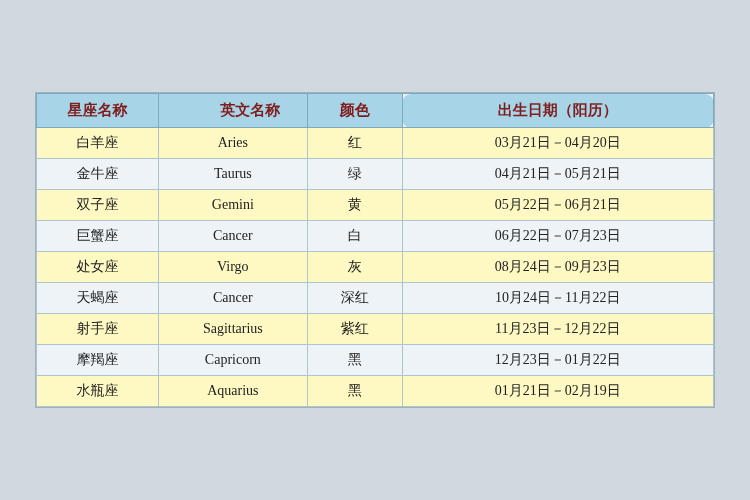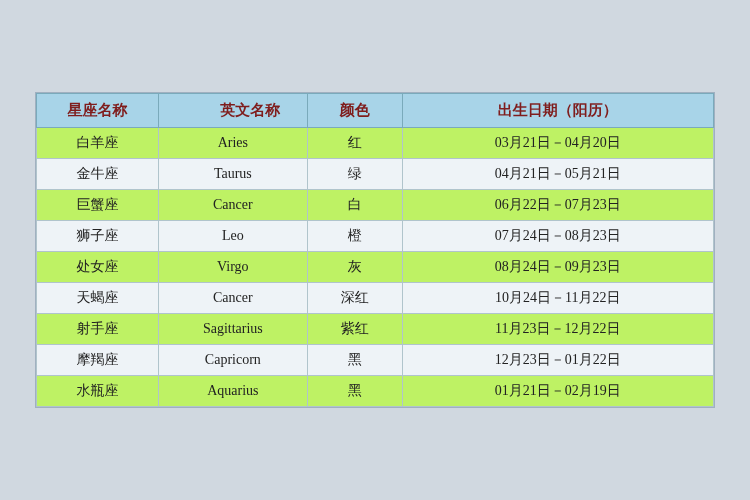--- a/index.html
+++ b/index.html
@@ -38,31 +38,31 @@
       font-size: 15px;
       color: #7f1d1d;
     }
 
     tbody tr td {
       border: 1px solid #b0c4cc;
       padding: 6px 10px;
       text-align: center;
       font-size: 14px;
       color: #222;
-      background-color: #bef264;
+      background-color: #fef9c3;
     }
 
     tbody tr:nth-child(even) td {
       background-color: #eef3f7;
     }
 
     .col-chinese { width: 18%; }
     .col-english { width: 22%; padding-left: 45px; }
     .col-color   { width: 14%; }
-    .col-date    { width: 46%; }
+    .col-date    { width: 46%; border-radius: 9px; }
   </style>
 </head>
 <body>
 
 <div class="table-container">
   <table>
     <thead>
       <tr>
         <th class="col-chinese">星座名称</th>
         <th class="col-english">英文名称</th>
@@ -77,30 +77,30 @@
           <td>红</td>
           <td>03月21日－04月20日</td>
         </tr>
         <tr>
           <td>金牛座</td>
           <td>Taurus</td>
           <td>绿</td>
           <td>04月21日－05月21日</td>
         </tr>
         <tr>
+          <td>双子座</td>
+          <td>Gemini</td>
+          <td>黄</td>
+          <td>05月22日－06月21日</td>
+        </tr>
+        <tr>
           <td>巨蟹座</td>
           <td>Cancer</td>
           <td>白</td>
           <td>06月22日－07月23日</td>
-        </tr>
-        <tr>
-          <td>狮子座</td>
-          <td>Leo</td>
-          <td>橙</td>
-          <td>07月24日－08月23日</td>
         </tr>
         <tr>
           <td>处女座</td>
           <td>Virgo</td>
           <td>灰</td>
           <td>08月24日－09月23日</td>
         </tr>
         <tr>
           <td>天蝎座</td>
           <td>Cancer</td>

